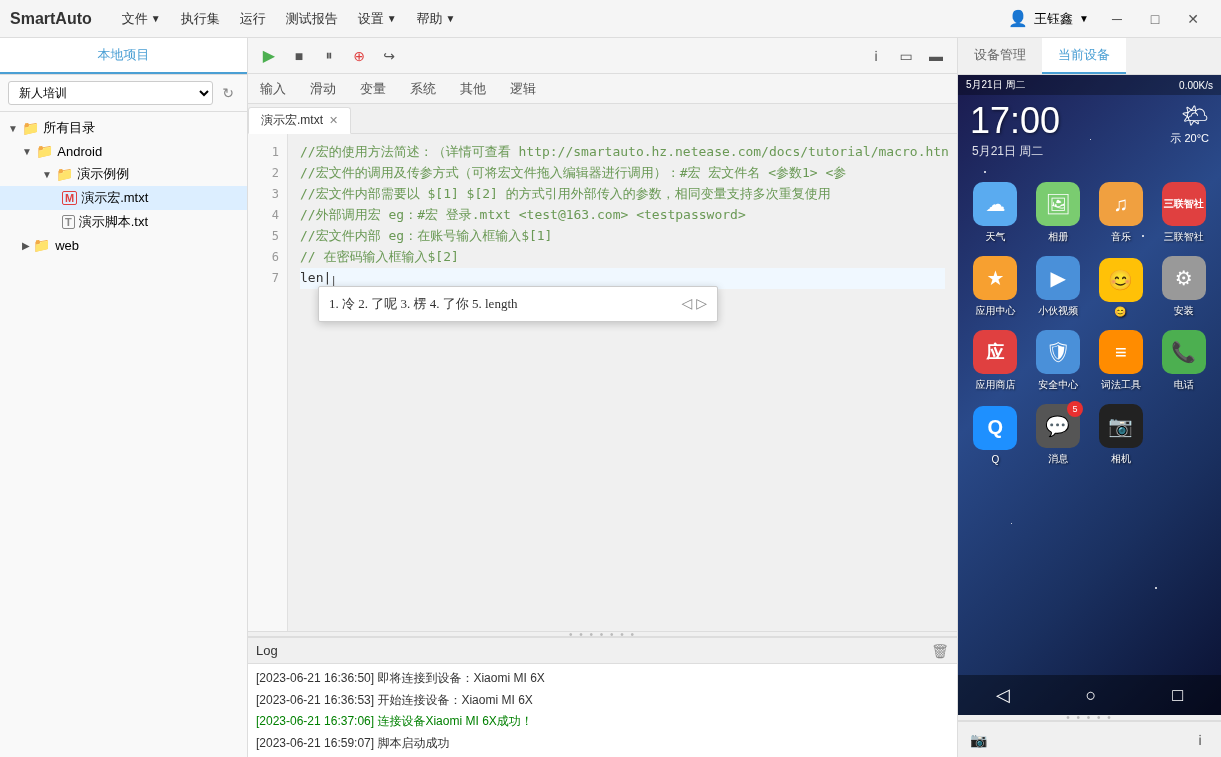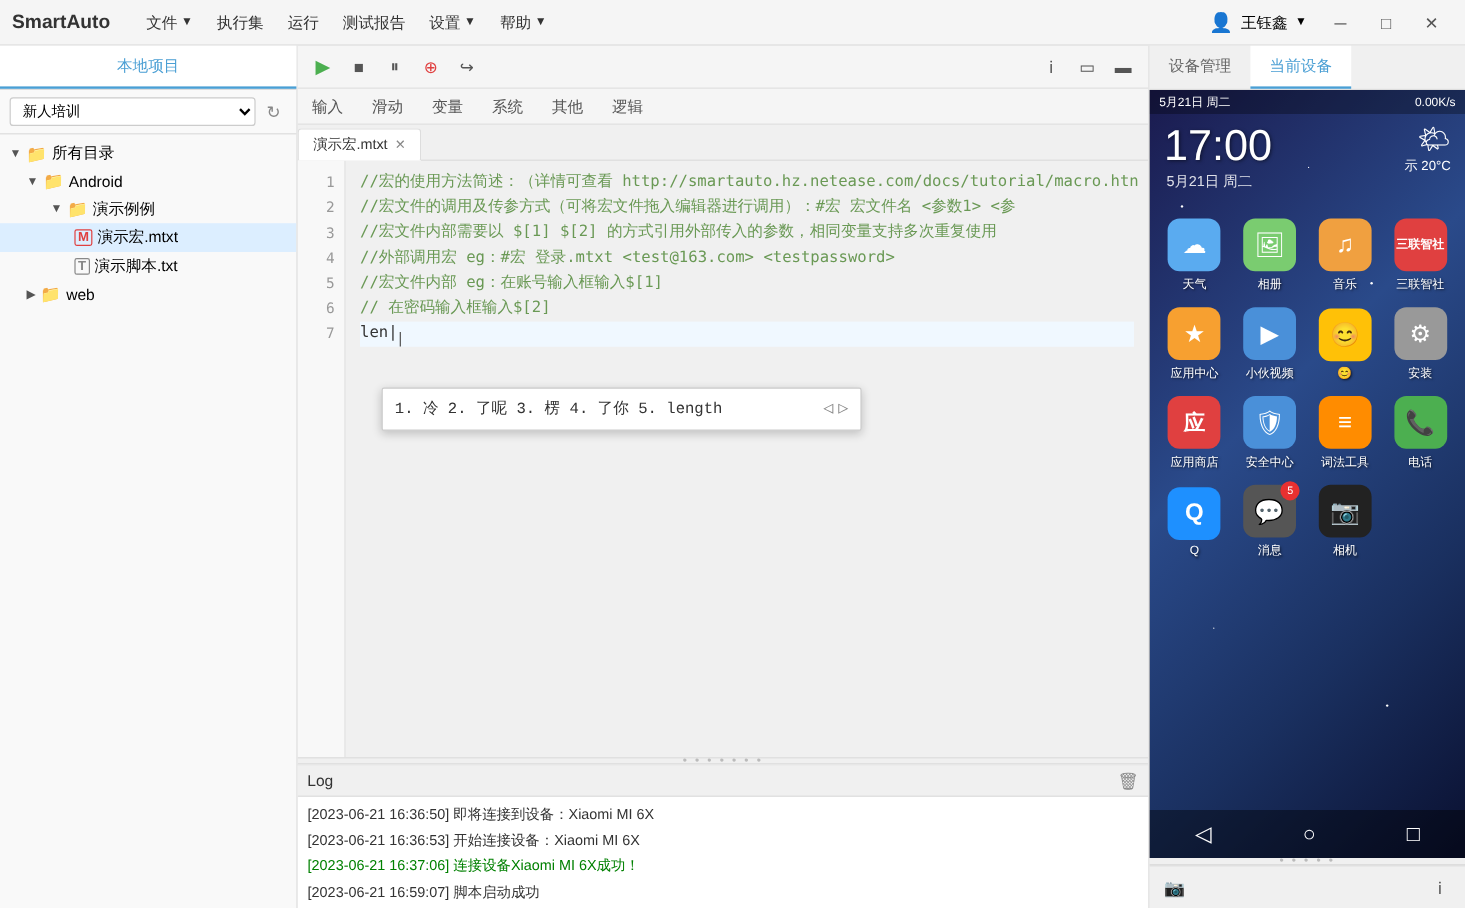--- a/index.html
+++ b/index.html
@@ -228,30 +228,29 @@
 
     
     #autocomplete {
       position: absolute;
       left: 30px;
       top: 152px;
       background: #fff;
       border: 1px solid #ccc;
       border-radius: 2px;
       padding: 6px 10px;
-      font-family: Liberation Mono, monospace;
+      font-family: Liberation Serif, serif;
       font-size: 13px;
       color: #333;
       box-shadow: 0 2px 8px rgba(0,0,0,0.2);
       display: flex;
       align-items: center;
       gap: 8px;
       z-index: 100;
       min-width: 400px;
-      margin-top: 37px;
     }
     .autocomplete-text { color: #333; }
     .autocomplete-nav {
       display: flex;
       gap: 4px;
       margin-left: auto;
       color: #888;
       font-size: 14px;
     }
 
@@ -346,21 +345,21 @@
       border-bottom: 2px solid transparent;
     }
     .device-tab.active {
       color: #4a9fd4;
       border-bottom: 2px solid #4a9fd4;
       background: #fff;
     }
     #device-screen {
       flex: 1;
       overflow: hidden;
-      background: #737373;
+      background: #ec4899;
       position: relative;
     }
     #phone-screen {
       width: 100%;
       height: 100%;
       position: relative;
       overflow: hidden;
     }
     
     #phone-status {

